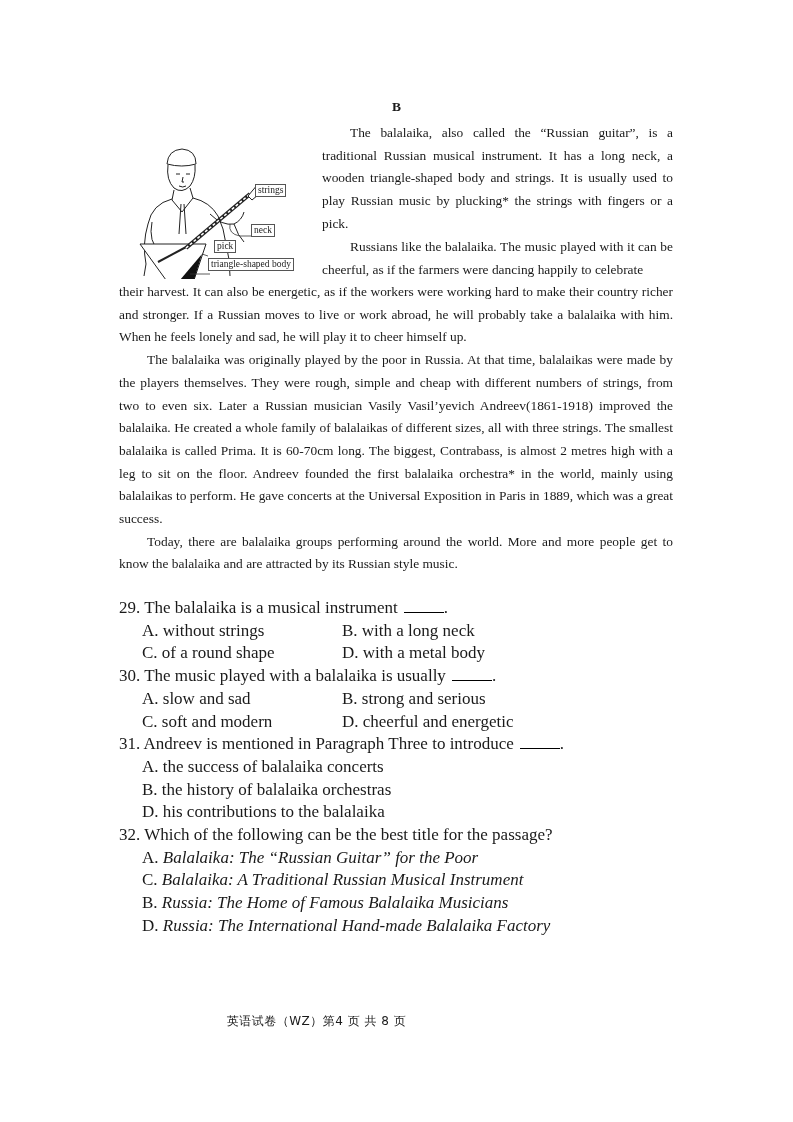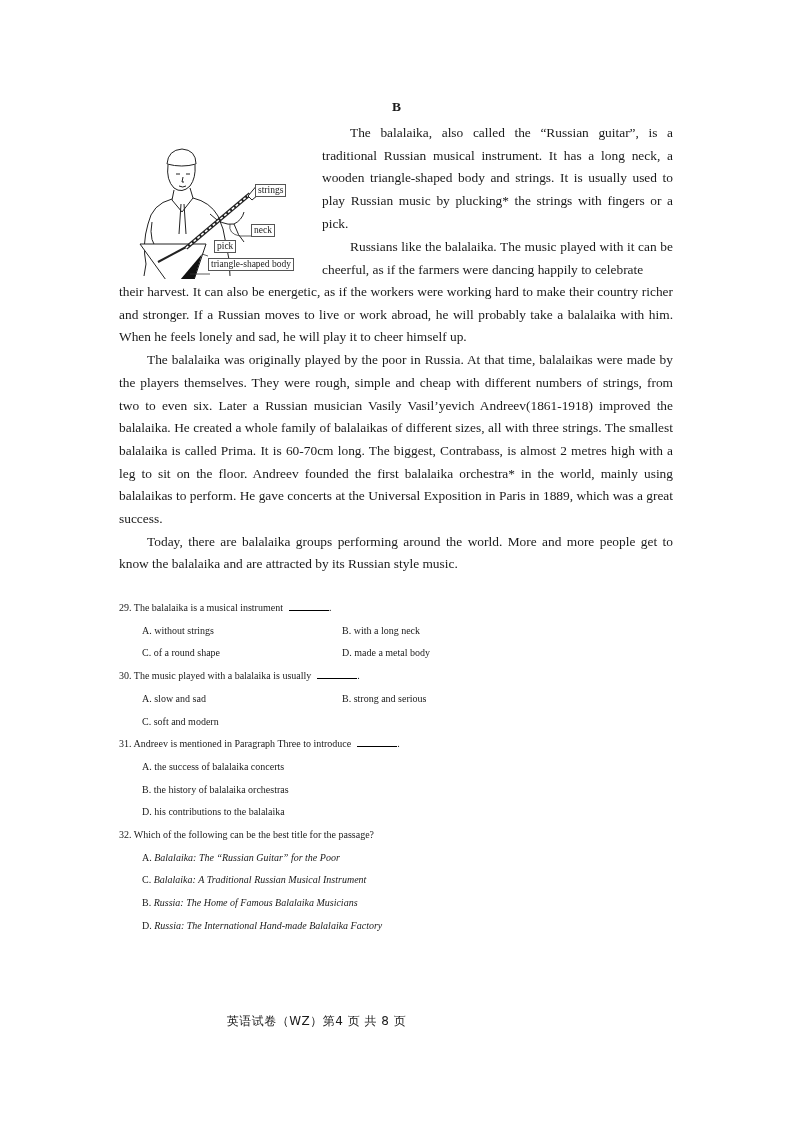--- a/index.html
+++ b/index.html
@@ -30,21 +30,21 @@
       position: absolute; left: 322px; width: 351px;
     }
     .p-float .indent { text-indent: 28px; margin: 0; }
     .p-full {
       position: absolute; left: 119px; width: 554px;
     }
     .p-full p { margin: 0; }
     .p-full .indent { text-indent: 28px; }
     .questions {
       position: absolute; left: 119px; top: 597px; width: 560px;
-      font-size: 10px; line-height: 22.7px;
+      font-size: 17px; line-height: 22.7px;
     }
     .q-stem { margin: 0; }
     .blank {
       display: inline-block; width: 40px; border-bottom: 1px solid #000;
       margin-left: 6px; height: 12px; vertical-align: baseline;
     }
     .opts-grid { display: grid; grid-template-columns: 200px 240px; padding-left: 23px; }
     .opts-list { padding-left: 23px; }
     .opt { white-space: nowrap; }
     .opt i { font-style: italic; }
@@ -125,30 +125,31 @@
   </div>
 
   <div class="questions">
 
     <div>
       <p class="q-stem"><span>29. The balalaika is a musical instrument</span><span class="blank"></span>.</p>
       <div class="opts-grid">
         <span class="opt">A. without strings</span>
         <span class="opt">B. with a long neck</span>
         <span class="opt">C. of a round shape</span>
-        <span class="opt">D. made a metal body</span>
+        <span class="opt">D. with a metal body</span>
       </div>
     </div>
 
     <div>
       <p class="q-stem"><span>30. The music played with a balalaika is usually</span><span class="blank"></span>.</p>
       <div class="opts-grid">
         <span class="opt">A. slow and sad</span>
         <span class="opt">B. strong and serious</span>
         <span class="opt">C. soft and modern</span>
+        <span class="opt">D. cheerful and energetic</span>
       </div>
     </div>
 
     <div>
       <p class="q-stem"><span>31. Andreev is mentioned in Paragraph Three to introduce</span><span class="blank"></span>.</p>
       <div class="opts-list">
         <div class="opt">A. the success of balalaika concerts</div>
         <div class="opt">B. the history of balalaika orchestras</div>
         <div class="opt">D. his contributions to the balalaika</div>
       </div>

